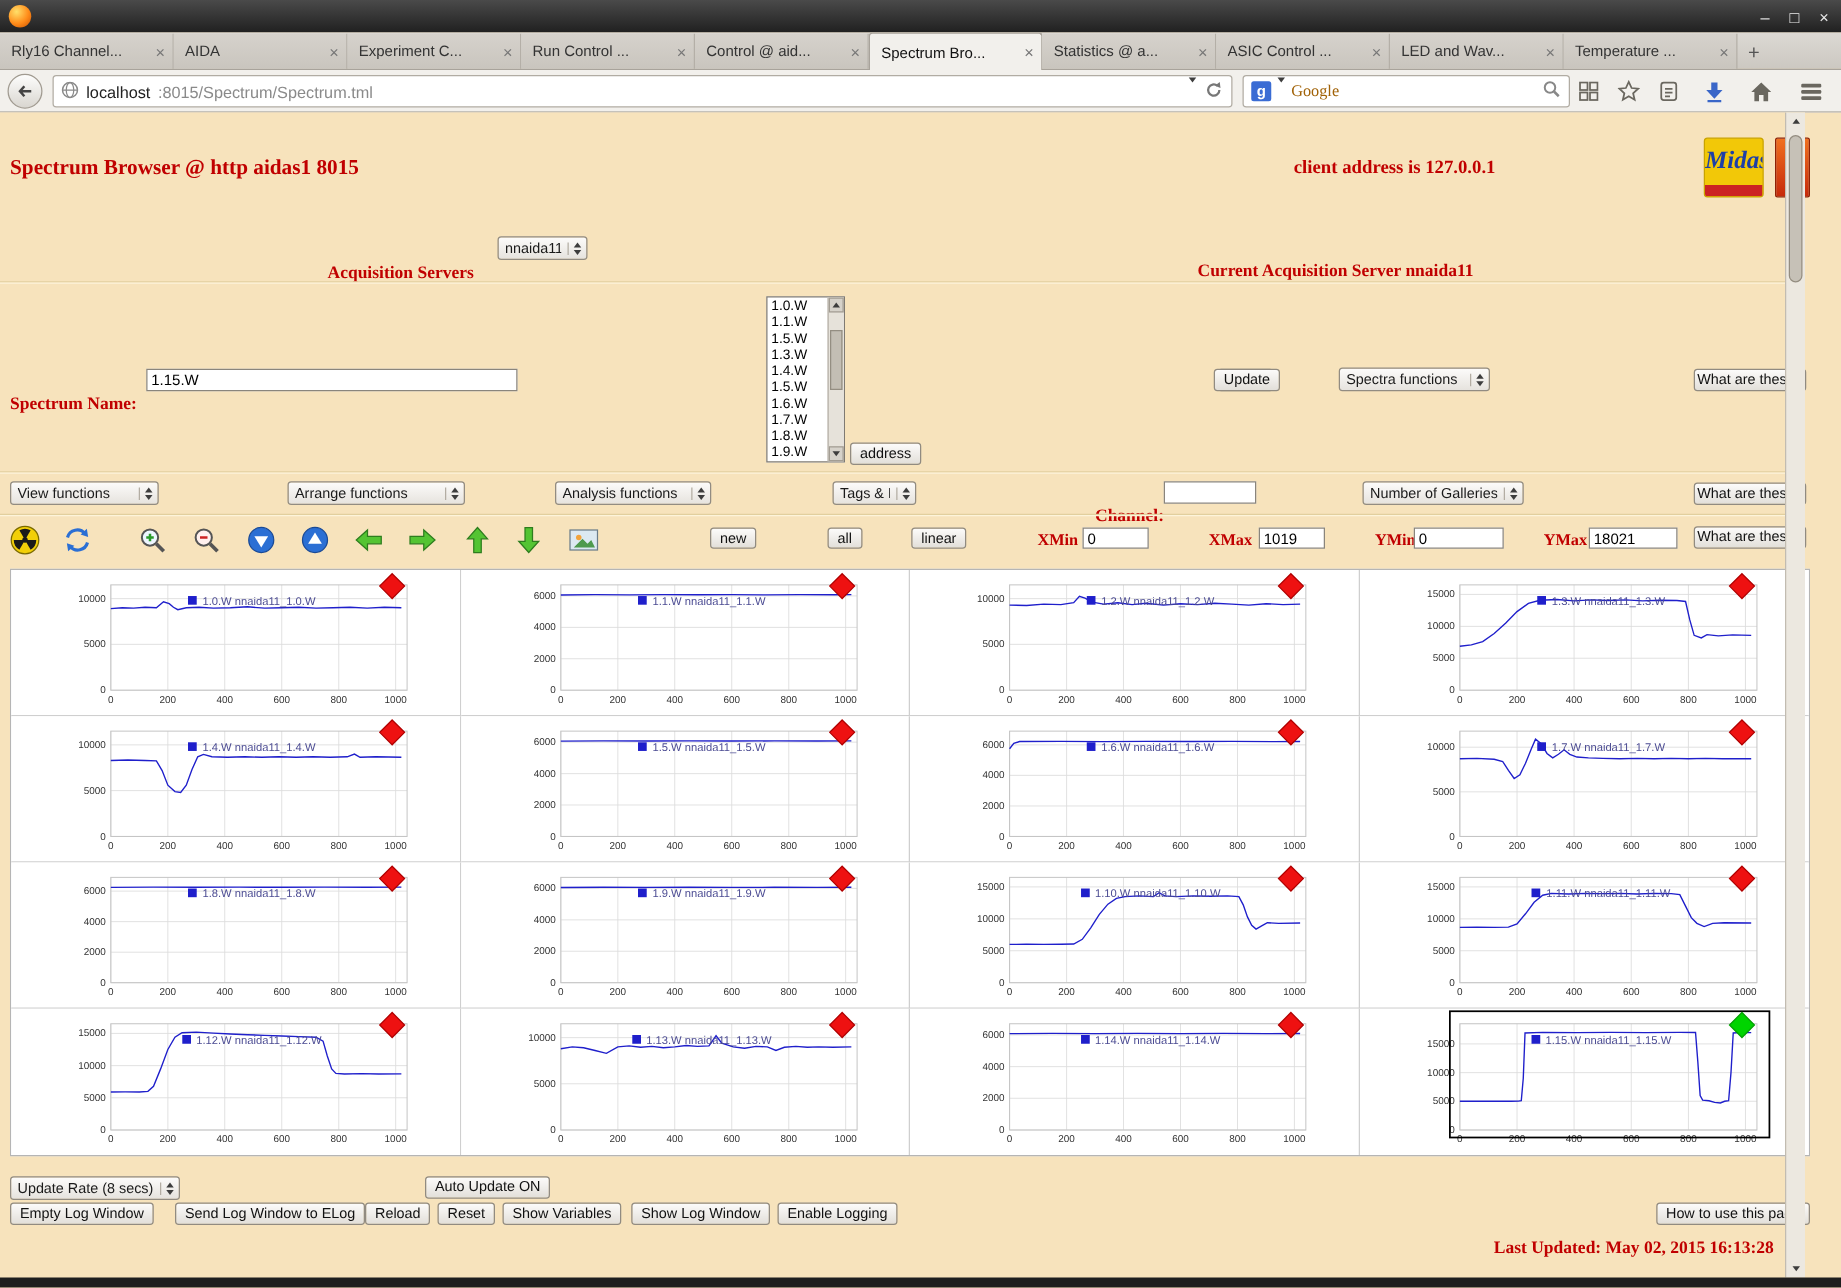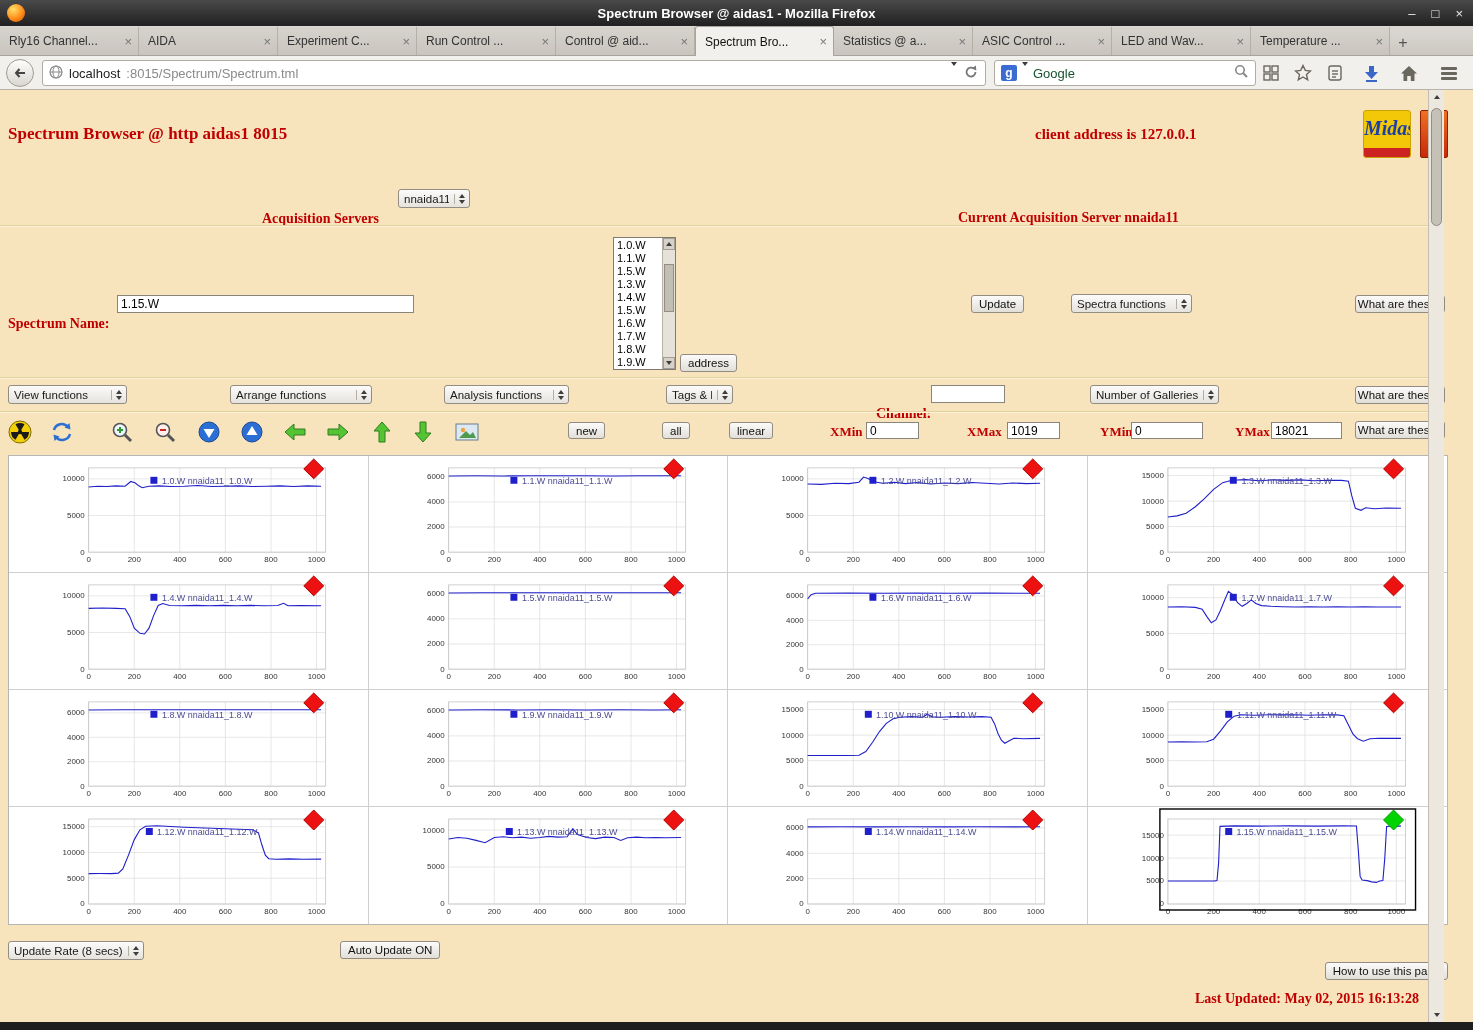--- a/index.html
+++ b/index.html
@@ -24,21 +24,21 @@
   .newtab{width:26px;height:24px;display:flex;align-items:center;justify-content:center;font-size:16px;color:#555;}
 
   
   .navbar{position:absolute;top:56px;left:0;right:0;height:34px;background:#f2f0ec;border-bottom:1px solid #b7b2aa;}
   .back-btn{position:absolute;left:6px;top:3px;width:28px;height:28px;border-radius:50%;border:1px solid #a19b91;background:linear-gradient(#fdfdfc,#d9d6d0);display:flex;align-items:center;justify-content:center;}
   .urlbar{position:absolute;left:42px;top:4px;width:944px;height:26px;background:#fff;border:1px solid #b1aca3;border-radius:3px;display:flex;align-items:center;padding:0 6px;gap:6px;font-size:13px;}
   .url-host{color:#222;}
   .url-rest{color:#8a8a8a;flex:1;white-space:nowrap;overflow:hidden;}
   .searchbar{position:absolute;left:994px;top:4px;width:262px;height:26px;background:#fff;border:1px solid #b1aca3;border-radius:3px;display:flex;align-items:center;padding:0 6px;gap:5px;font-size:13px;}
   .gfav{width:16px;height:16px;background:#3a6cd4;border-radius:2px;color:#fff;font-weight:bold;font-size:12px;display:flex;align-items:center;justify-content:center;}
-  .search-text{color:#14532d;flex:1;}
+  .search-text{color:#a16207;flex:1;font-family:Liberation Serif, serif;}
   .nic{position:absolute;top:8px;width:18px;height:18px;display:flex;align-items:center;justify-content:center;}
   .tri-d{width:0;height:0;border-left:3px solid transparent;border-right:3px solid transparent;border-top:4px solid #3d3d3d;}
   .tri-u{width:0;height:0;border-left:3px solid transparent;border-right:3px solid transparent;border-bottom:4px solid #3d3d3d;}
 
   
   .page{position:absolute;top:90px;left:0;width:1444px;height:932px;background:#f7e3bc;}
   .ptitle{position:absolute;left:8px;top:34px;font:bold 17px "Liberation Serif",serif;color:#c00000;}
   .caddr{position:absolute;left:1035px;top:36px;font:bold 15px "Liberation Serif",serif;color:#c00000;}
   .rlab{position:absolute;font:bold 14px "Liberation Serif",serif;color:#c00000;white-space:nowrap;margin-top:20px;}
   .rlab13{position:absolute;font:bold 13px "Liberation Serif",serif;color:#c00000;white-space:nowrap;}
@@ -79,21 +79,20 @@
   .logo-midas .mbar{position:absolute;bottom:0;left:0;right:0;height:9px;background:#cc2222;}
   .logo-flame{position:absolute;left:1420px;top:20px;width:28px;height:48px;background:linear-gradient(#f07020,#c62a0a);border:1px solid #8f2004;border-radius:2px;display:flex;align-items:center;justify-content:center;}
 </style>
 </head>
 <body>
 
 <div class="window">
 
   <div class="titlebar">
     <span class="ff-ball"></span>
-    <span class="win-title">Spectrum Browser @ aidas1 - Mozilla Firefox</span>
     <span class="win-controls">
       <span>–</span>
       <span>□</span>
       <span>×</span>
     </span>
   </div>
 
   <div class="tabbar">
     <div id="tab-strip">
         <div class="tab">
@@ -871,20 +870,29 @@
 
     <div class="sel" style="left:8px;top:851px;width:136px">
       <span class="lab">Update Rate (8 secs)</span>
       <span class="arrs">
           <span class="tri-u"></span>
           <span class="tri-d"></span>
         </span>
     </div>
     <div class="btn" style="left:340px;top:851px">Auto Update ON</div>
 
+    <div id="log-buttons">
+        <div class="btn" style="left: 8px; top: 0px;">Empty Log Window</div>
+        <div class="btn" style="left: 140px; top: 0px;">Send Log Window to ELog</div>
+        <div class="btn" style="left: 292px; top: 0px;">Reload</div>
+        <div class="btn" style="left: 350px; top: 0px;">Reset</div>
+        <div class="btn" style="left: 402px; top: 0px;">Show Variables</div>
+        <div class="btn" style="left: 505px; top: 0px;">Show Log Window</div>
+        <div class="btn" style="left: 622px; top: 0px;">Enable Logging</div>
+      </div>
     <div class="btn" style="left:1325px;top:872px;width:123px">How to use this page</div>
 
     <div class="lupd">Last Updated: May 02, 2015 16:13:28</div>
 
     <div class="vscroll">
       <div class="vs-btn" style="top:0">
           <span class="tri-u"></span>
         </div>
       <div class="vthumb"></div>
       <div class="vs-btn" style="bottom:0">

